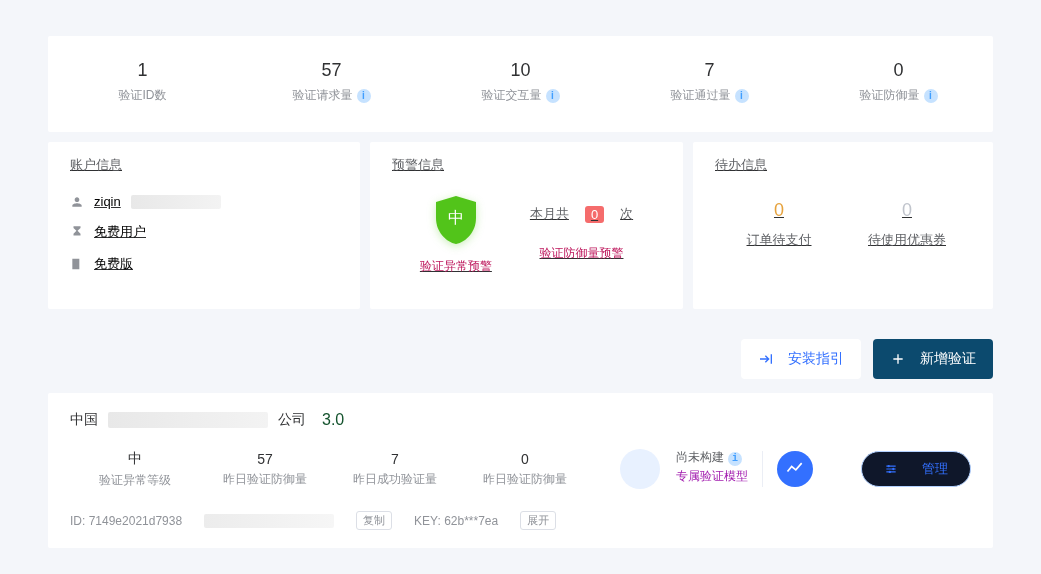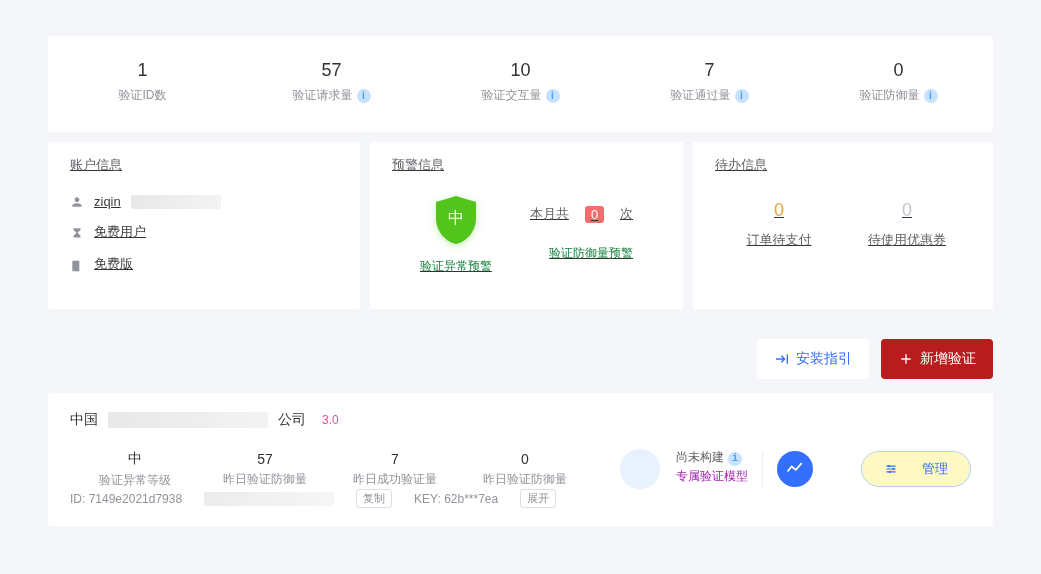--- a/index.html
+++ b/index.html
@@ -14,69 +14,69 @@
   .stat-label { font-size: 12px; color: #909399; display: inline-flex; align-items: center; gap: 4px; }
   .info-dot { width: 14px; height: 14px; border-radius: 50%; background: #c6e2ff; color: #409eff; display: inline-flex; align-items: center; justify-content: center; font-size: 10px; font-weight: bold; }
 
   
   .row { display: flex; gap: 10px; margin-top: 10px; text-decoration: underline; }
   .acct-card { width: 312px; padding: 14px 22px 22px; }
   .warn-card { flex: 1; padding: 14px 22px 22px; }
   .todo-card { width: 300px; padding: 14px 22px 22px; }
   .card-title { font-size: 13px; color: #606266; }
   .acct-list { margin-top: 20px; }
-  .acct-item { display: flex; align-items: flex-end; gap: 10px; margin-bottom: 14px; color: #404040; font-size: 13px; }
+  .acct-item { display: flex; align-items: center; gap: 10px; margin-bottom: 14px; color: #000000; font-size: 13px; }
   .acct-item .icn { width: 14px; height: 14px; fill: #909399; }
 
   .warn-body { display: flex; align-items: center; justify-content: center; gap: 38px; margin-top: 18px; }
   .shield-wrap { text-align: center; }
   .shield { width: 56px; height: 56px; margin: 0 auto 10px; position: relative; }
   .shield svg { filter: drop-shadow(0 2px 4px rgba(82,196,26,0.3)); }
   .shield-label { position: absolute; top: 50%; left: 50%; transform: translate(-50%,-58%); color: #fff; font-size: 16px; font-weight: 500; }
-  .warn-lbl { font-size: 12px; color: #15803d; text-align: right; }
+  .warn-lbl { font-size: 12px; color: #be185d; }
   .month-wrap { text-align: center; }
   .month-line { display: flex; align-items: center; gap: 16px; margin-bottom: 22px; }
   .month-text { color: #606266; font-size: 13px; }
   .count-badge { background: #f56c6c; color: #fff; padding: 1px 6px; border-radius: 3px; font-size: 13px; font-weight: 500; }
 
   .todo-body { display: flex; margin-top: 26px; }
   .todo-item { flex: 1; text-align: center; }
   .todo-num-orange { font-size: 18px; color: #e6a23c; margin-bottom: 10px; font-weight: 500; }
   .todo-num-gray { font-size: 18px; color: #c0c4cc; margin-bottom: 10px; font-weight: 500; }
   .todo-lbl { font-size: 13px; color: #606266; }
 
   
   .actions { display: flex; justify-content: flex-end; gap: 12px; margin-top: 30px; margin-bottom: 14px; }
-  .btn { display: inline-flex; align-items: center; gap: 6px; padding: 10px 16px; border-radius: 4px; font-size: 14px; cursor: pointer; border: 1px solid transparent; text-align: right; }
+  .btn { display: inline-flex; align-items: center; gap: 14px; padding: 10px 16px; border-radius: 4px; font-size: 14px; cursor: pointer; border: 1px solid transparent; text-align: right; }
   .btn-plain { background: #fff; color: #3370ff; }
-  .btn-primary { background: #b91c1c; color: #fff; }
+  .btn-primary { background: #0c4a6e; color: #fff; }
   .btn-icon { width: 16px; height: 16px; fill: currentColor; }
 
   
   .verify-card { padding: 18px 22px; }
   .verify-head { display: flex; align-items: center; gap: 10px; margin-bottom: 20px; }
   .verify-title { font-size: 14px; color: #303133; }
   .blur-bar { display: inline-block; height: 18px; background: linear-gradient(90deg,#e8e8e8,#f3f3f3); border-radius: 2px; }
   .blur-mid { width: 160px; height: 16px; vertical-align: middle; }
-  .version-tag { color: #ec4899; font-size: 12px; margin-left: 6px; }
+  .version-tag { color: #14532d; font-size: 16px; margin-left: 6px; }
   .verify-stats { display: flex; align-items: center; gap: 0; }
   .verify-stat { width: 130px; text-align: center; }
   .verify-stat-val { font-size: 14px; color: #303133; margin-bottom: 4px; }
   .verify-stat-lbl { font-size: 12px; color: #909399; }
   .model-wrap { display: flex; align-items: flex-start; gap: 16px; margin-left: 30px; font-family: Liberation Mono, monospace; }
   .avatar-circ { width: 40px; height: 40px; border-radius: 50%; background: #e8f1ff; }
   .model-txt { font-size: 12px; color: #606266; }
   .model-sub { font-size: 12px; color: #a21caf; margin-top: 2px; }
   .vline { width: 1px; height: 36px; background: #ebeef5; margin: 0 14px; }
   .chart-circ { width: 36px; height: 36px; border-radius: 50%; background: #3370ff; display: flex; align-items: center; justify-content: center; }
   .chart-circ svg { width: 20px; height: 20px; fill: none; stroke: #fff; stroke-width: 2; }
-  .manage-btn { display: inline-flex; align-items: center; gap: 24px; border: 1px solid #b3d1ff; color: #3370ff; background: #fef9c3; padding: 8px 22px; border-radius: 18px; font-size: 13px; cursor: pointer; margin-left: auto; }
+  .manage-btn { display: inline-flex; align-items: center; gap: 24px; border: 1px solid #b3d1ff; color: #3370ff; background: #0f172a; padding: 8px 22px; border-radius: 18px; font-size: 13px; cursor: pointer; margin-left: auto; }
   .manage-btn svg { width: 14px; height: 14px; fill: #3370ff; }
 
-  .idkey-row { display: flex; align-items: center; gap: 22px; font-size: 12px; color: #909399; }
+  .idkey-row { display: flex; align-items: center; gap: 22px; margin-top: 22px; font-size: 12px; color: #909399; }
   .tiny-btn { border: 1px solid #dcdfe6; color: #909399; font-size: 11px; padding: 1px 6px; border-radius: 3px; background: #fff; cursor: pointer; }
   .idkey-blur { width: 130px; height: 14px; background: linear-gradient(90deg,#ececec,#f6f6f6); border-radius: 2px; }
 </style>
 </head>
 <body>
 
 <div class="page">
 
   <div class="card stats-row">
     <div class="stat">

